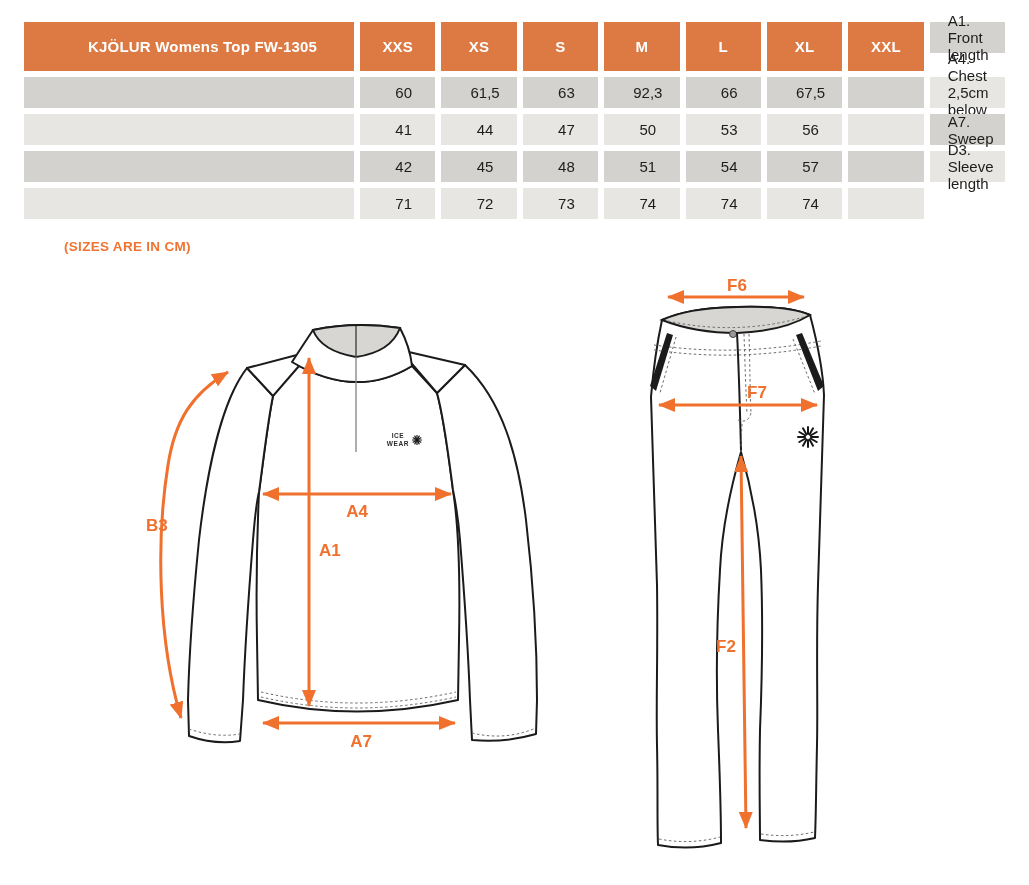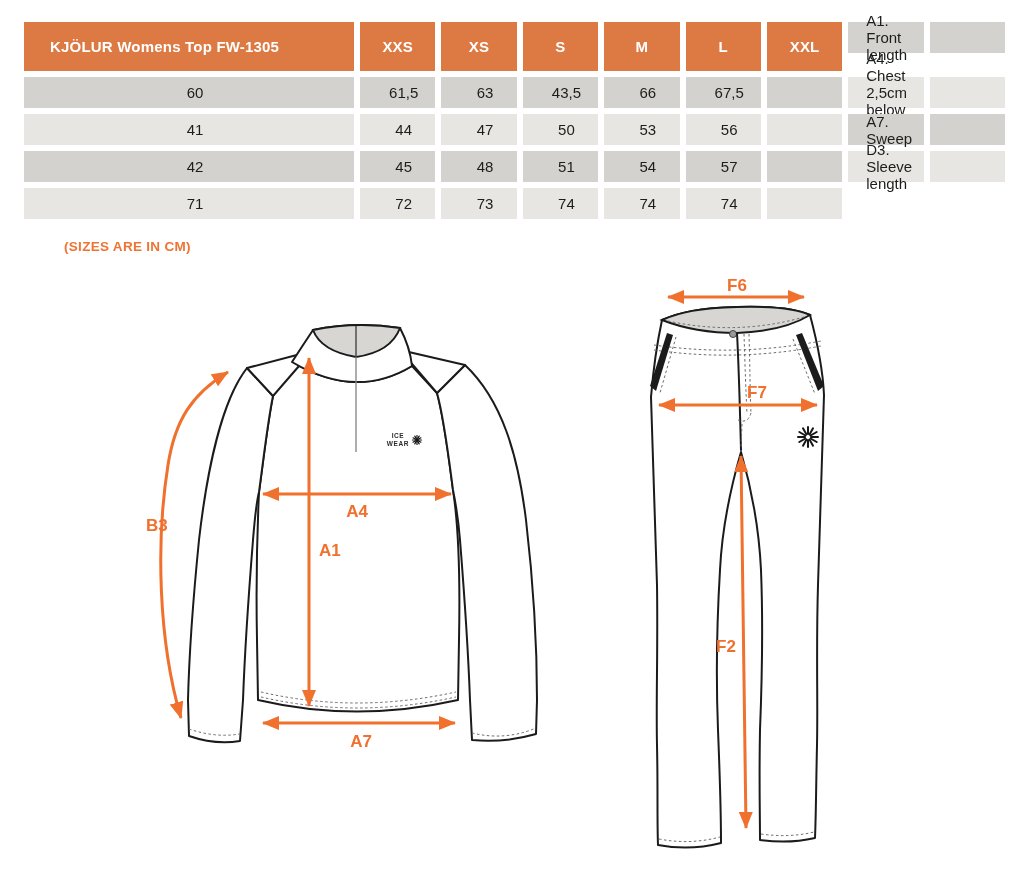--- a/index.html
+++ b/index.html
@@ -11,21 +11,21 @@
   .size-table {
     position:absolute; left:24px; top:22px; width:981px;
     display:grid; grid-template-columns:330px repeat(8, 1fr);
     gap:6px; background:#fff;
   }
   .hcell {
     height:49px; background:#DD7A43; color:#fff;
     display:flex; align-items:center; justify-content:center;
     font-size:15px; font-weight:bold; letter-spacing:0.2px;
   }
-  .hcell.title { justify-content:flex-start; padding-left:26px; }
+  .hcell.title { justify-content:flex-start; padding-left:64px; }
   .cell {
     height:31px; display:flex; align-items:center; justify-content:center;
     font-size:15px; color:#1d1d1b;padding-left:12px;
   }
   .cell.label { justify-content:flex-start; padding-left:18px; }
   .row-dark  .cell { background:#D3D2CF; }
   .row-light .cell { background:#E7E6E3; }
   .row-dark, .row-light { display:contents; }
   .units-note {
     position:absolute; left:64px; top:239px;
@@ -46,29 +46,30 @@
 
 <div class="page">
 
   <div class="size-table">
     <div class="hcell title">KJÖLUR Womens Top FW-1305</div>
     <div class="hcell">XXS</div>
     <div class="hcell">XS</div>
     <div class="hcell">S</div>
     <div class="hcell">M</div>
     <div class="hcell">L</div>
+    <div class="hcell">XL</div>
     <div class="hcell">XXL</div>
 
     <div class="row-dark">
       <div class="cell label">A1. Front length</div>
       <div class="cell"></div>
       <div class="cell">60</div>
       <div class="cell">61,5</div>
       <div class="cell">63</div>
-      <div class="cell">43,5</div>
+      <div class="cell">92,3</div>
       <div class="cell">66</div>
       <div class="cell">67,5</div>
       <div class="cell"></div>
     </div>
 
     <div class="row-light">
       <div class="cell label">A4. Chest 2,5cm below armpit</div>
       <div class="cell"></div>
       <div class="cell">41</div>
       <div class="cell">44</div>

